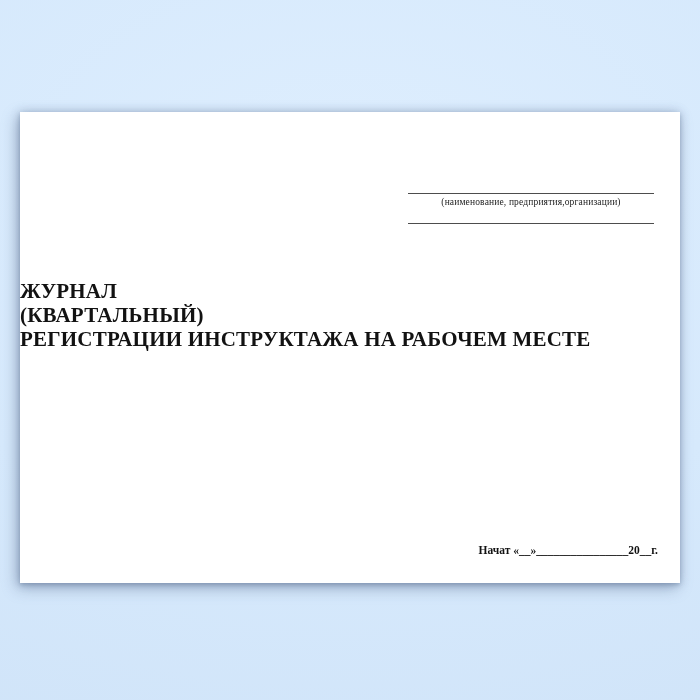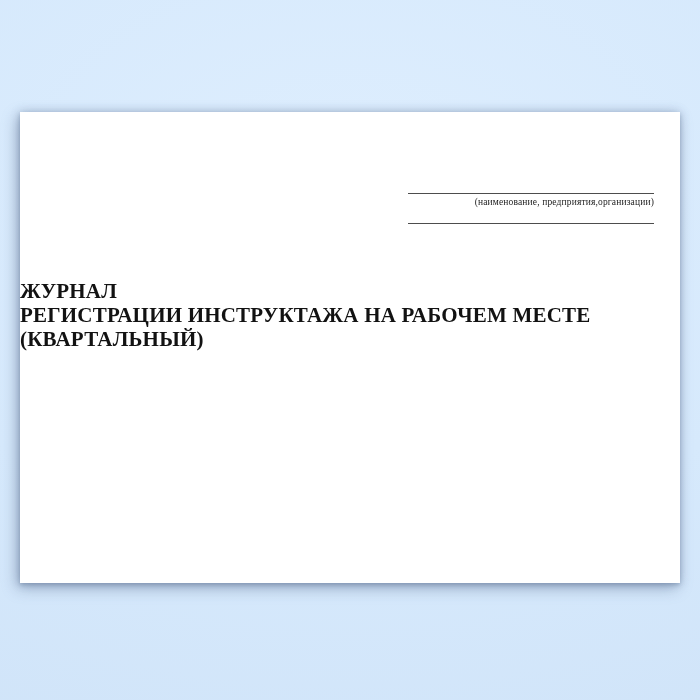--- a/index.html
+++ b/index.html
@@ -30,21 +30,21 @@
       -3px 5px 14px rgba(92, 113, 146, 0.48),
       0 0 9px rgba(92, 113, 146, 0.30),
       0 2px 4px rgba(92, 113, 146, 0.35);
   }
   
   .org-block {
     position: absolute;
     top: 81px;
     right: 26px;
     width: 246px;
-    text-align: right;
+    text-align: center;
     color: #1c1c1c;
   }
   .org-field + .org-field {
     margin-top: 15px;
   }
   .org-line {
     height: 0;
     border-bottom: 1px solid #4d4d4d;
     margin-bottom: 2px;
   }
@@ -90,21 +90,22 @@
         <div class="org-line"></div>
         <div class="org-caption">(наименование, предприятия,организации)</div>
       </div>
       <div class="org-field">
         <div class="org-line"></div>
       </div>
     </div>
 
     <div class="title-block">
       <div>ЖУРНАЛ</div>
+      <div>(КВАРТАЛЬНЫЙ)</div>
       <div>РЕГИСТРАЦИИ ИНСТРУКТАЖА НА РАБОЧЕМ МЕСТЕ</div>
-      <div>(КВАРТАЛЬНЫЙ)</div>
     </div>
 
     <div class="dates-block">
+      <div>Начат «__»________________20__г.</div>
     </div>
 
   </div>
 </div>
 
 </body></html>

